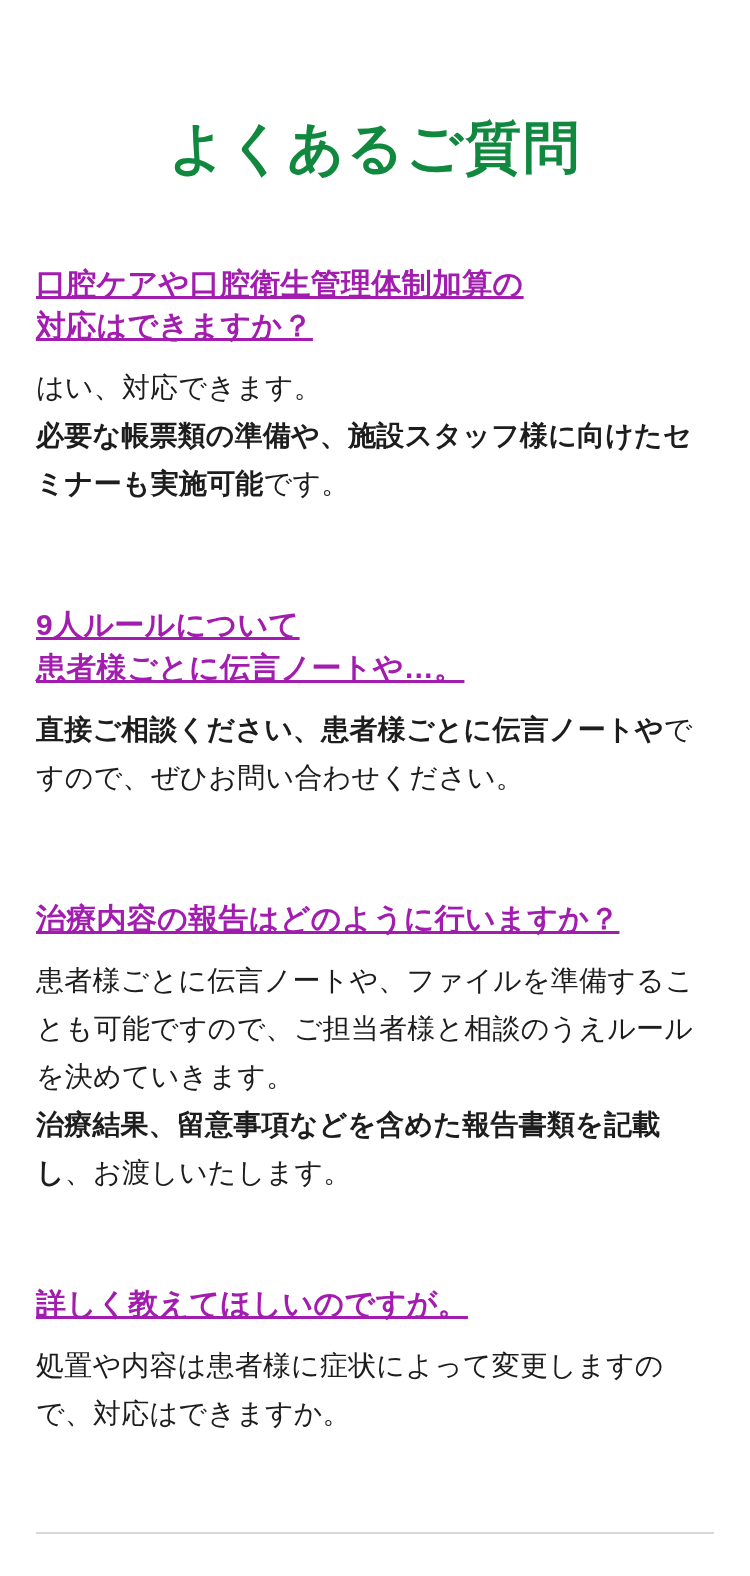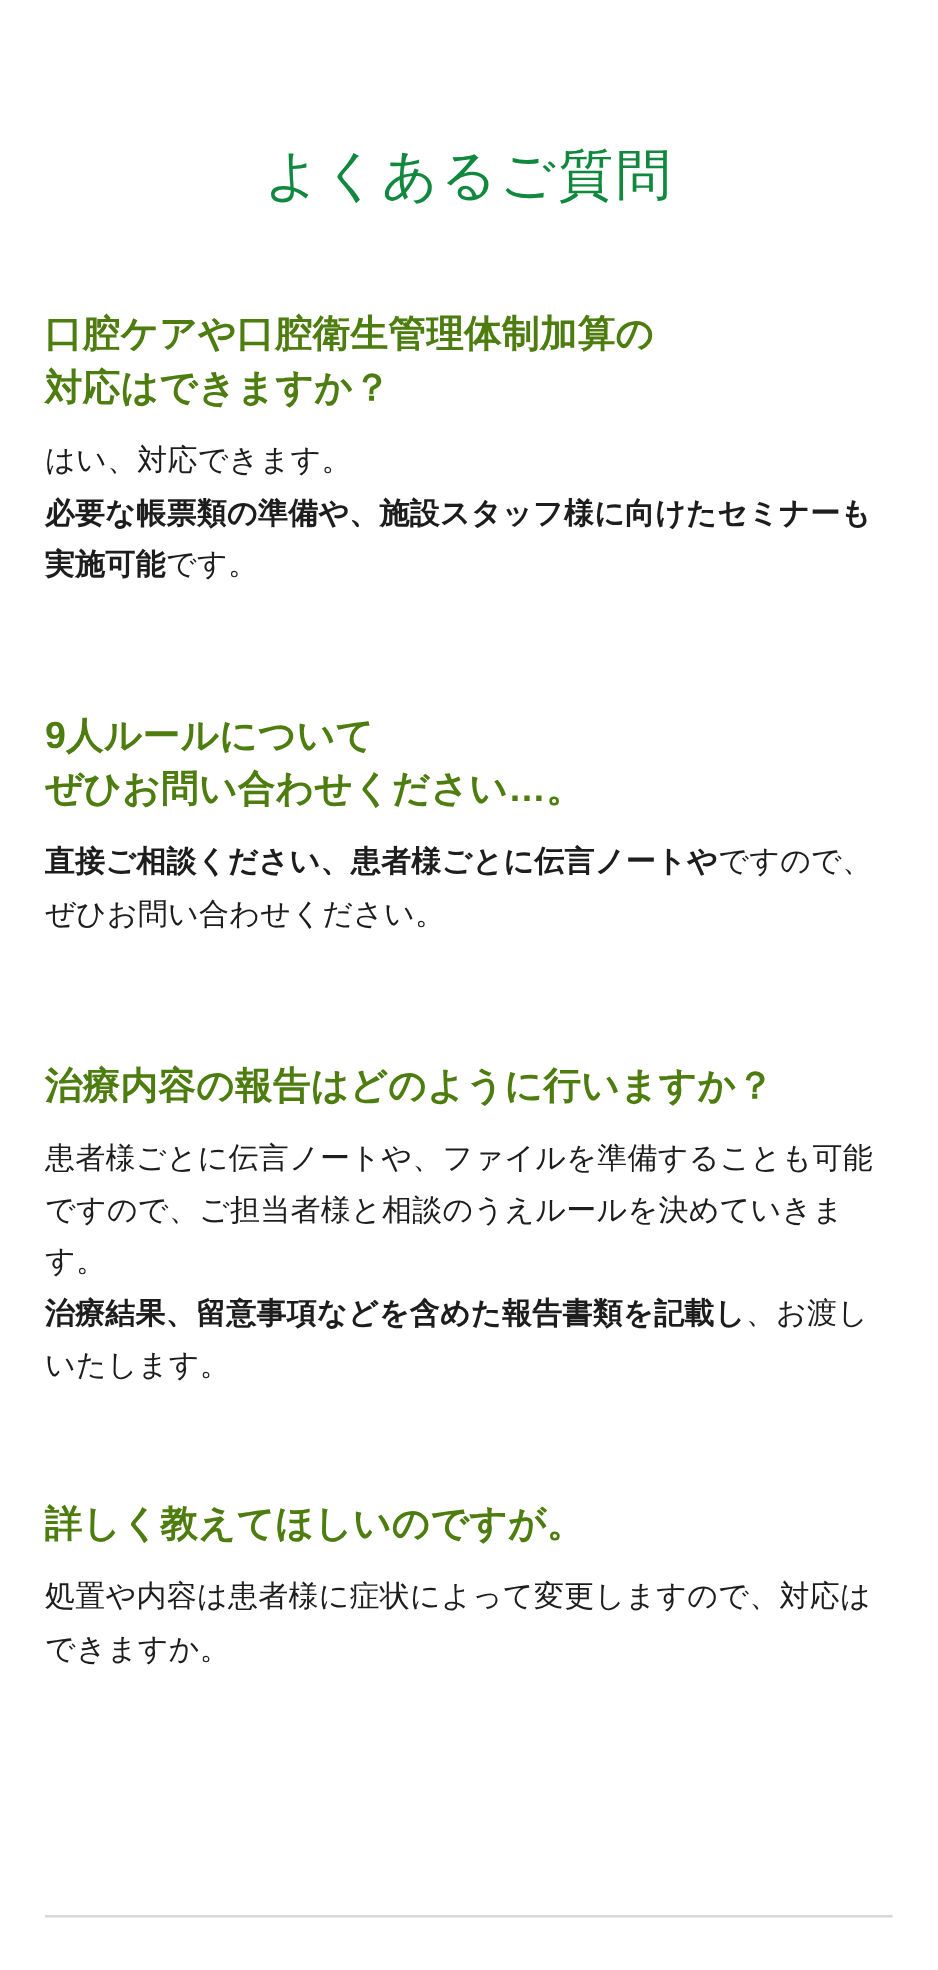--- a/index.html
+++ b/index.html
@@ -19,45 +19,46 @@
     width: 750px;
     min-height: 1576px;
     box-sizing: border-box;
     padding: 0 36px;
   }
   .page-title {
     margin: 0;
     padding-top: 112px;
     text-align: center;
     color: #10893e;
-    font-size: 44px;
-    font-weight: normal;
+    font-size: 56px;
+    font-weight: bold;
     letter-spacing: 2px;
     line-height: 1.3;
   }
   .faq-list {
     margin-top: 78px;
   }
   .faq-item {
     margin-bottom: 62px;
   }
   .faq-item:last-child {
     margin-bottom: 0;
   }
   .faq-question {
-    color: #4d7c0f;
+    color: #a21caf;
     font-size: 30px;
     font-weight: bold;
     line-height: 1.42;
     letter-spacing: 0.3px;
     margin: 0 0 16px 0;
     white-space: pre-line;
+    text-decoration: underline;
   }
   .faq-answer {
-    font-size: 24px;
+    font-size: 28px;
     line-height: 1.72;
     color: #1d1d1d;
     letter-spacing: 0.2px;
     margin: 0;
   }
   .faq-answer .line {
     display: block;
   }
   .faq-answer .b {
     font-weight: bold;
@@ -84,21 +85,21 @@
       <div class="faq-item gap-lg">
         <h2 class="faq-question">口腔ケアや口腔衛生管理体制加算の
 対応はできますか？</h2>
         <p class="faq-answer">
           <span class="line"><span>はい、対応できます。</span></span>
           <span class="line"><span class="b">必要な帳票類の準備や、施設スタッフ様に向けたセミナーも実施可能</span><span>です。</span></span>
         </p>
       </div>
       <div class="faq-item gap-lg">
         <h2 class="faq-question"> 9人ルールについて
-ぜひお問い合わせください…。</h2>
+患者様ごとに伝言ノートや…。</h2>
         <p class="faq-answer">
           <span class="line"><span class="b">直接ご相談ください、</span><span class="b">患者様ごとに伝言ノートや</span><span>ですので、ぜひお問い合わせください。</span></span>
         </p>
       </div>
       <div class="faq-item gap-md">
         <h2 class="faq-question">治療内容の報告はどのように行いますか？</h2>
         <p class="faq-answer">
           <span class="line"><span>患者様ごとに伝言ノートや、ファイルを準備することも可能ですので、ご担当者様と相談のうえルールを決めていきます。</span></span>
           <span class="line"><span class="b">治療結果、留意事項などを含めた報告書類を記載し</span><span>、お渡しいたします。</span></span>
         </p>

